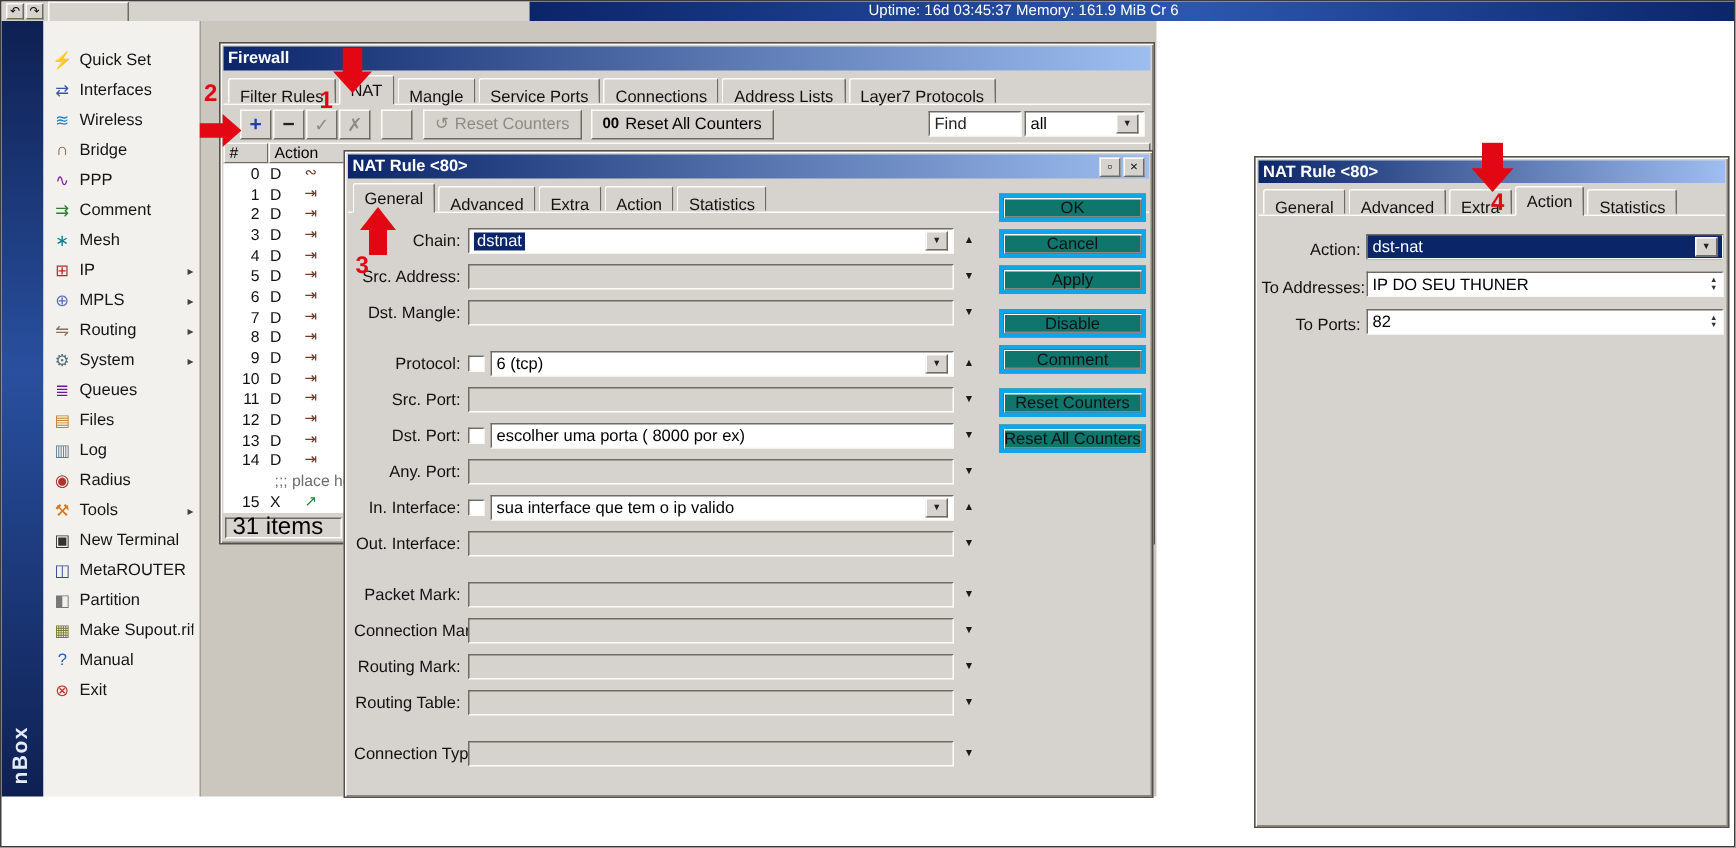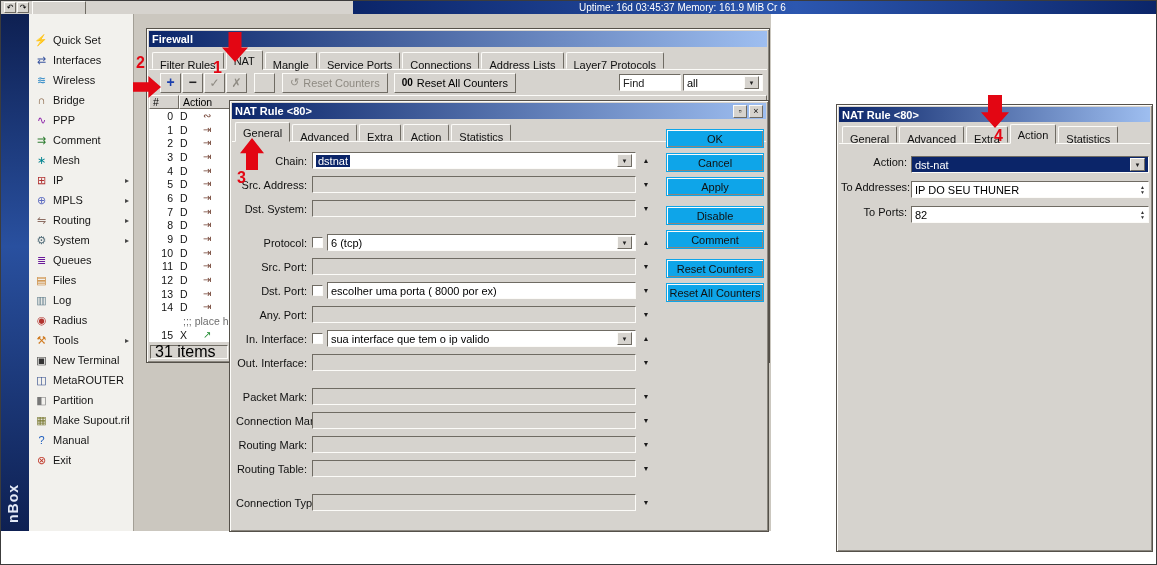--- a/index.html
+++ b/index.html
@@ -95,32 +95,32 @@
   #ng-content{position:absolute;left:2px;top:40px;right:2px;bottom:2px;border-top:1px solid #fcfbf8}
   #ng-fields{position:absolute;left:4px;top:10px;width:420px}
   .frow{display:flex;align-items:center;height:17px;margin-bottom:7px}
   .frow.gap{margin-bottom:17px}
   .flabel{width:76px;text-align:right;padding-right:5px;font-size:11px;flex:none;white-space:nowrap;color:#111}
   .cbx{width:11px;height:11px;flex:none;background:#fff;margin-right:4px;
        border:1px solid;border-color:#6f6b63 #fcfbf8 #fcfbf8 #6f6b63}
   .frow .field{flex:1}
   .toggle{width:20px;flex:none;text-align:center;font-size:7px;color:#1a1a1a}
   #ng-buttons{position:absolute;top:28px;right:4px;width:98px;z-index:7}
-  .dlgbtn{display:block;width:98px;height:19px;margin-bottom:5px;background:#0ea5e9;color:#111;
-          border:1px solid #0ea5e9;box-shadow:inset 1px 1px 0 #fcfbf8, inset -1px -1px 0 #8a867e;
+  .dlgbtn{display:block;width:98px;height:19px;margin-bottom:5px;background:#0f766e;color:#111;
+          border:3px solid #0ea5e9;box-shadow:inset 1px 1px 0 #fcfbf8, inset -1px -1px 0 #8a867e;
           font-size:11px;font-family:inherit;white-space:nowrap}
   .dlgbtn.gap{margin-bottom:10px}
 
   
   #na{left:835px;top:103px;width:317px;height:448px;z-index:3}
   #na .titlebar{height:15px}
   #na-tabs{top:19px;height:19px}
   #na-content{position:absolute;left:2px;top:38px;right:2px;bottom:2px;border-top:1px solid #fcfbf8}
   #na-fields{position:absolute;left:2px;top:12px;width:308px}
-  .frow2{display:flex;align-items:flex-start;height:17px;margin-bottom:8px}
+  .frow2{display:flex;align-items:flex-end;height:17px;margin-bottom:8px}
   .flabel2{width:70px;text-align:right;padding-right:4px;font-size:11px;flex:none;white-space:nowrap;color:#111}
   .frow2 .field{flex:1}
   .selfield{background:#0b2569}
   .selfield .val{color:#fff}
   .spinner{margin-left:auto;display:flex;flex-direction:column;justify-content:center;flex:none}
   .spinner i{font-style:normal;font-size:5px;line-height:5px;color:#333}
 
   
   .arr{position:absolute;background:#e30613;z-index:30;filter:drop-shadow(0.5px 0.5px 0 #8c0000)}
   .arr.down{clip-path:polygon(25% 0,75% 0,75% 52%,100% 52%,50% 100%,0 52%,25% 52%)}
@@ -407,21 +407,21 @@
               <span class="combo">▼</span>
             </div>
             <span class="toggle">▲</span>
           </div>
           <div class="frow">
             <span class="flabel">Src. Address:</span>
             <div class="field disabled"></div>
             <span class="toggle">▼</span>
           </div>
           <div class="frow gap">
-            <span class="flabel">Dst. System:</span>
+            <span class="flabel">Dst. Mangle:</span>
             <div class="field disabled"></div>
             <span class="toggle">▼</span>
           </div>
           <div class="frow">
             <span class="flabel">Protocol:</span>
             <span class="cbx"></span>
             <div class="field">
               <span class="val">6 (tcp)</span>
               <span class="combo">▼</span>
             </div>

